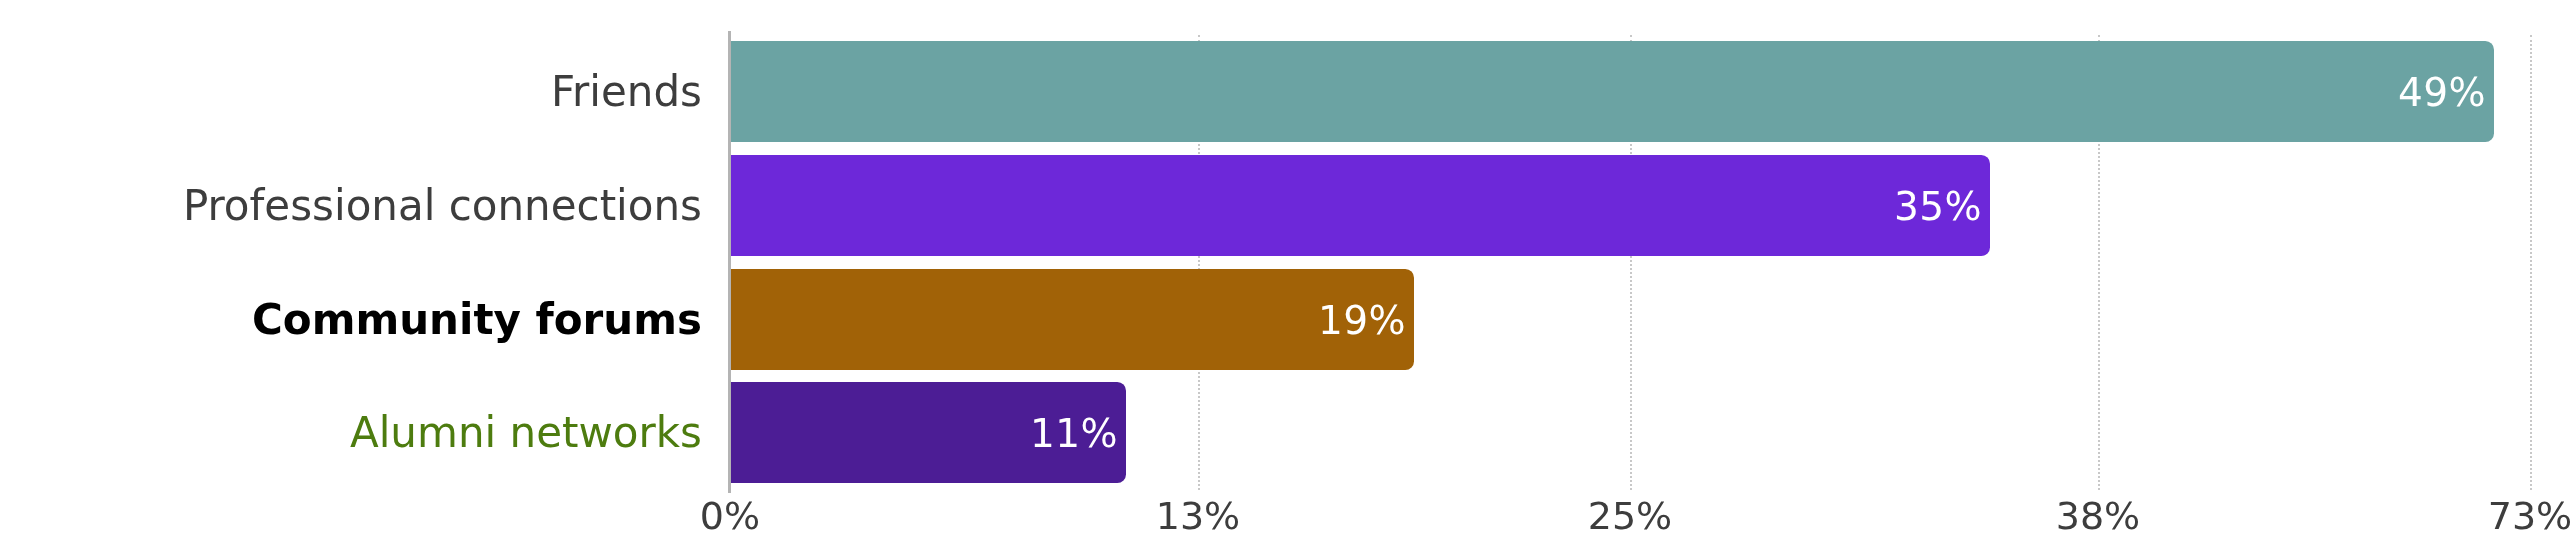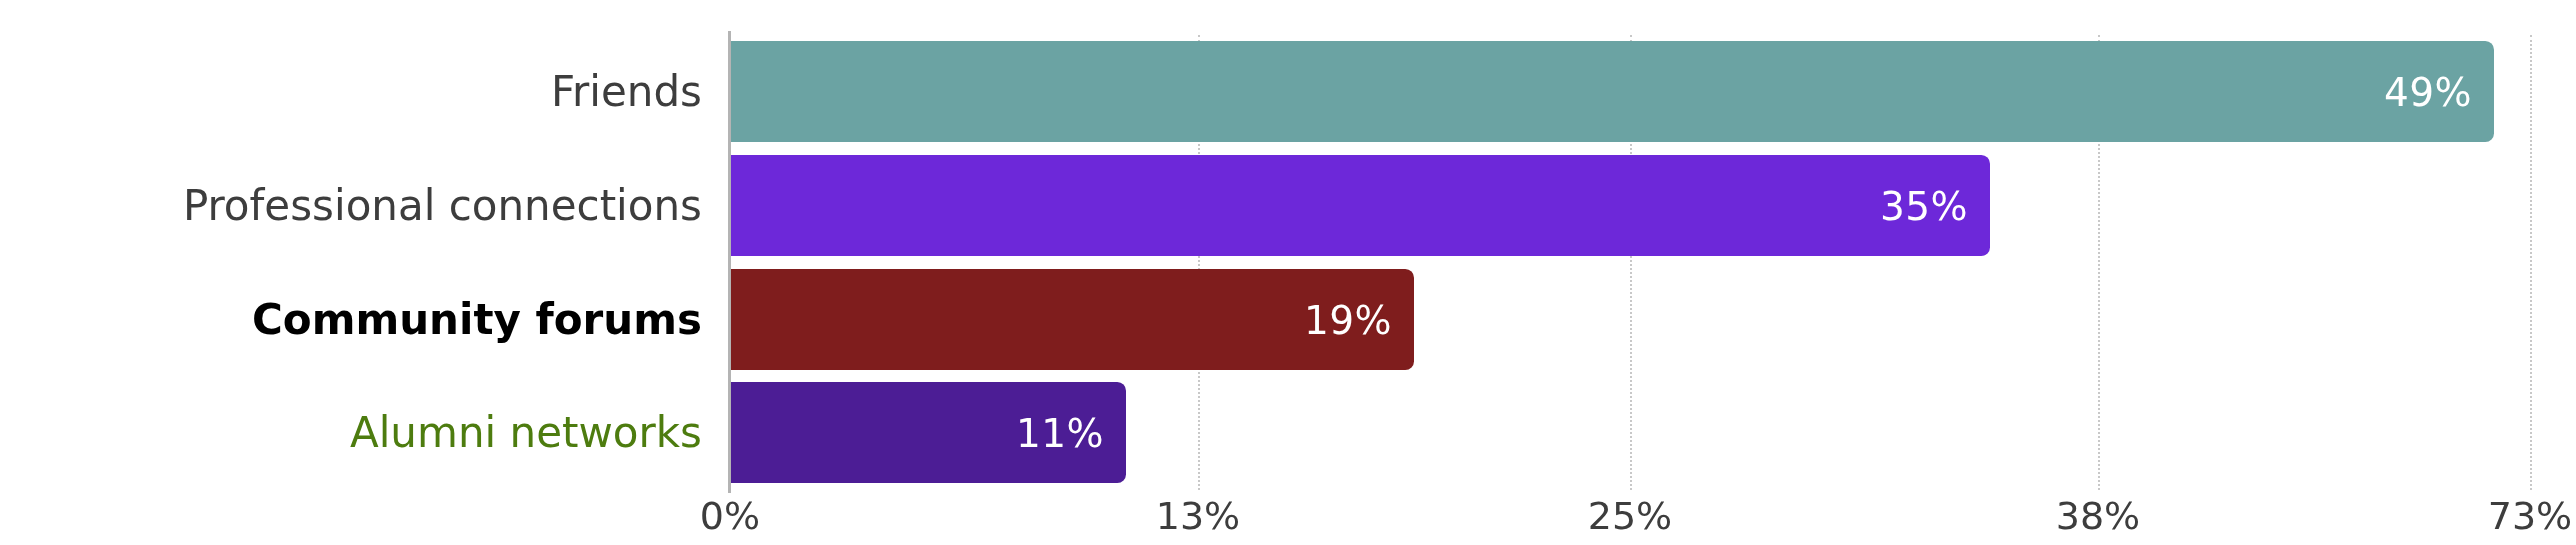--- a/index.html
+++ b/index.html
@@ -60,21 +60,21 @@
     position: absolute;
     left: 0;
     top: 0;
     height: 100%;
     background: #6BA3A3;
     border-radius: 0 8.7px 8.7px 0;
     box-sizing: border-box;
   }
   .bar-value {
     position: absolute;
-    right: 22px;
+    right: 8px;
     top: 50%;
     transform: translateY(-50%);
     color: #ffffff;
     font-size: 39px;
     line-height: 1;
     letter-spacing: 0.4px;
     white-space: nowrap;
   }
 
   
@@ -135,21 +135,21 @@
           <div class="bar" style="width: 1764px; background: rgb(107, 163, 163);">
             <span class="bar-value">49%</span>
           </div>
         </div>
         <div class="bar-row" style="top: 120px; width: 1800px;">
           <div class="bar" style="width: 1260px; background: #6d28d9;">
             <span class="bar-value">35%</span>
           </div>
         </div>
         <div class="bar-row" style="top: 234px; width: 1800px;">
-          <div class="bar" style="width: 684px; background: #7f1d1d; text-align: center;">
+          <div class="bar" style="width: 684px; background: #a16207; text-align: center;">
             <span class="bar-value">19%</span>
           </div>
         </div>
         <div class="bar-row" style="top: 347px; width: 1800px;">
           <div class="bar" style="width: 396px; background: #4c1d95;">
             <span class="bar-value">11%</span>
           </div>
         </div>
       </div>
   </div>

